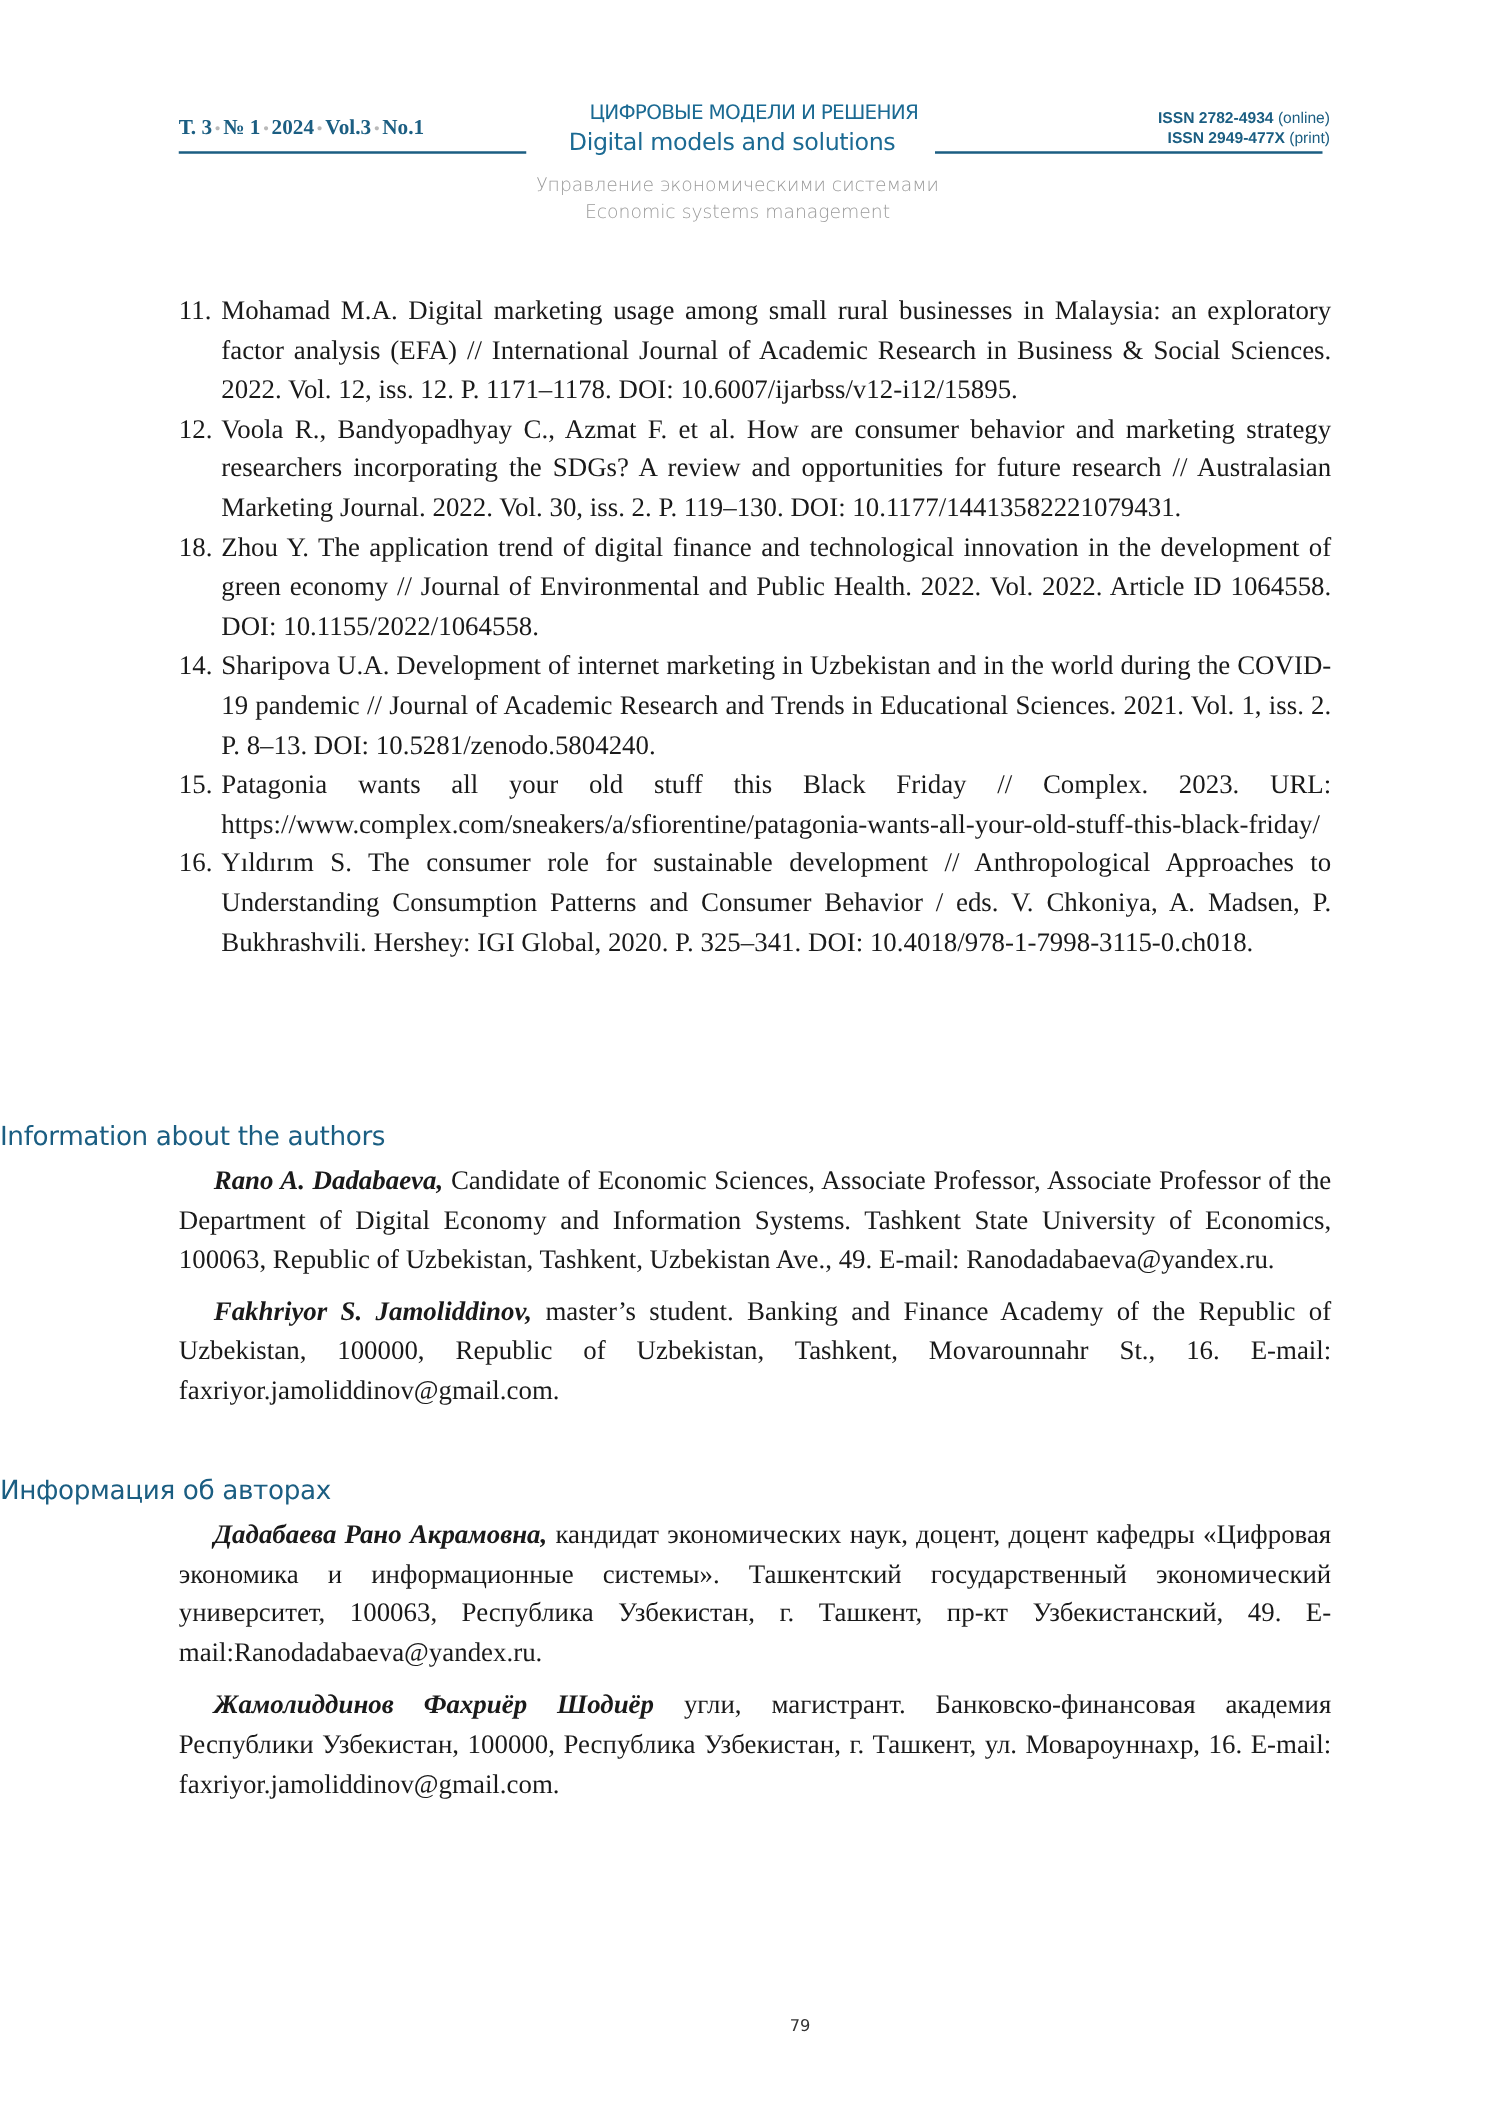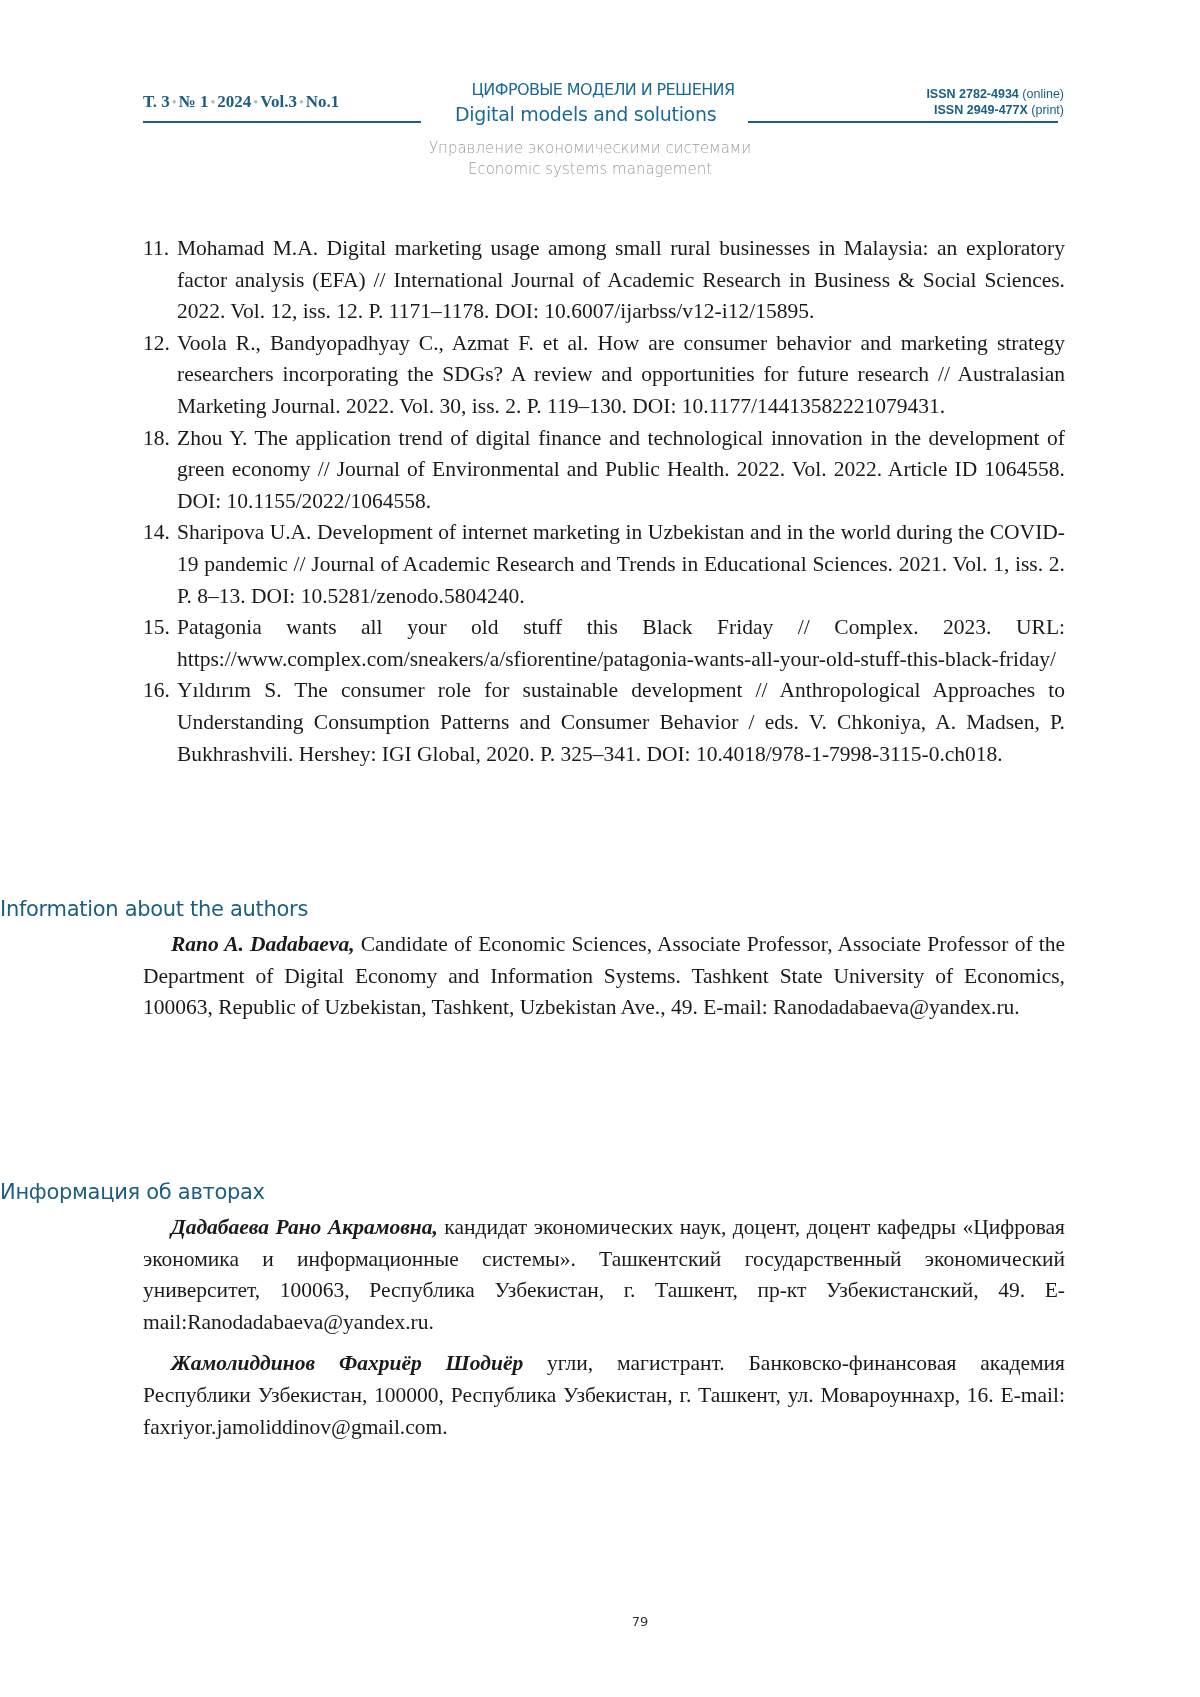--- a/index.html
+++ b/index.html
@@ -96,20 +96,21 @@
     <li class="ref"><span class="num">12.</span><span>Voola R., Bandyopadhyay C., Azmat F. et al. How are consumer behavior and marketing strategy researchers incorporating the SDGs? A review and opportunities for future research // Australasian Marketing Journal. 2022. Vol. 30, iss. 2. P. 119–130. DOI: 10.1177/14413582221079431.</span></li>
     <li class="ref"><span class="num">18.</span><span>Zhou Y. The application trend of digital finance and technological innovation in the development of green economy // Journal of Environmental and Public Health. 2022. Vol. 2022. Article ID 1064558. DOI: 10.1155/2022/1064558.</span></li>
     <li class="ref"><span class="num">14.</span><span>Sharipova U.A. Development of internet marketing in Uzbekistan and in the world during the COVID-19 pandemic // Journal of Academic Research and Trends in Educational Sciences. 2021. Vol. 1, iss. 2. P. 8–13. DOI: 10.5281/zenodo.5804240.</span></li>
     <li class="ref"><span class="num">15.</span><span>Patagonia wants all your old stuff this Black Friday // Complex. 2023. URL: https://www.complex.com/sneakers/a/sfiorentine/patagonia-wants-all-your-old-stuff-this-black-friday/</span></li>
     <li class="ref"><span class="num">16.</span><span>Yıldırım S. The consumer role for sustainable development // Anthropological Approaches to Understanding Consumption Patterns and Consumer Behavior / eds. V. Chkoniya, A. Madsen, P. Bukhrashvili. Hershey: IGI Global, 2020. P. 325–341. DOI: 10.4018/978-1-7998-3115-0.ch018.</span></li>
   </ol>
 
   <div class="auth-heading" style="top: 897px;">Information about the authors</div>
   <div class="auth-block" style="top: 929px;">
     <p><b>Rano A. Dadabaeva,</b><span> Candidate of Economic Sciences, Associate Professor, Associate Professor of the Department of Digital Economy and Information Systems. Tashkent State University of Economics, 100063, Republic of Uzbekistan, Tashkent, Uzbekistan Ave., 49. E-mail: Ranodadabaeva@yandex.ru.</span></p>
+    <p><b>Fakhriyor S. Jamoliddinov,</b><span> master’s student. Banking and Finance Academy of the Republic of Uzbekistan, 100000, Republic of Uzbekistan, Tashkent, Movarounnahr St., 16. E-mail: faxriyor.jamoliddinov@gmail.com.</span></p>
   </div>
 
   <div class="auth-heading" style="top: 1180px;">Информация об авторах</div>
   <div class="auth-block" style="top: 1212px;">
     <p><b>Дадабаева Рано Акрамовна,</b><span> кандидат экономических наук, доцент, доцент кафедры «Цифровая экономика и информационные системы». Ташкентский государственный экономический университет, 100063, Республика Узбекистан, г. Ташкент, пр-кт Узбекистанский, 49. E-mail:Ranodadabaeva@yandex.ru.</span></p>
     <p><b>Жамолиддинов Фахриёр Шодиёр</b><span> угли, магистрант. Банковско-финансовая академия Республики Узбекистан, 100000, Республика Узбекистан, г. Ташкент, ул. Мовароуннахр, 16. E-mail: faxriyor.jamoliddinov@gmail.com.</span></p>
   </div>
 
   <div class="page-num">79</div>
 </div>

